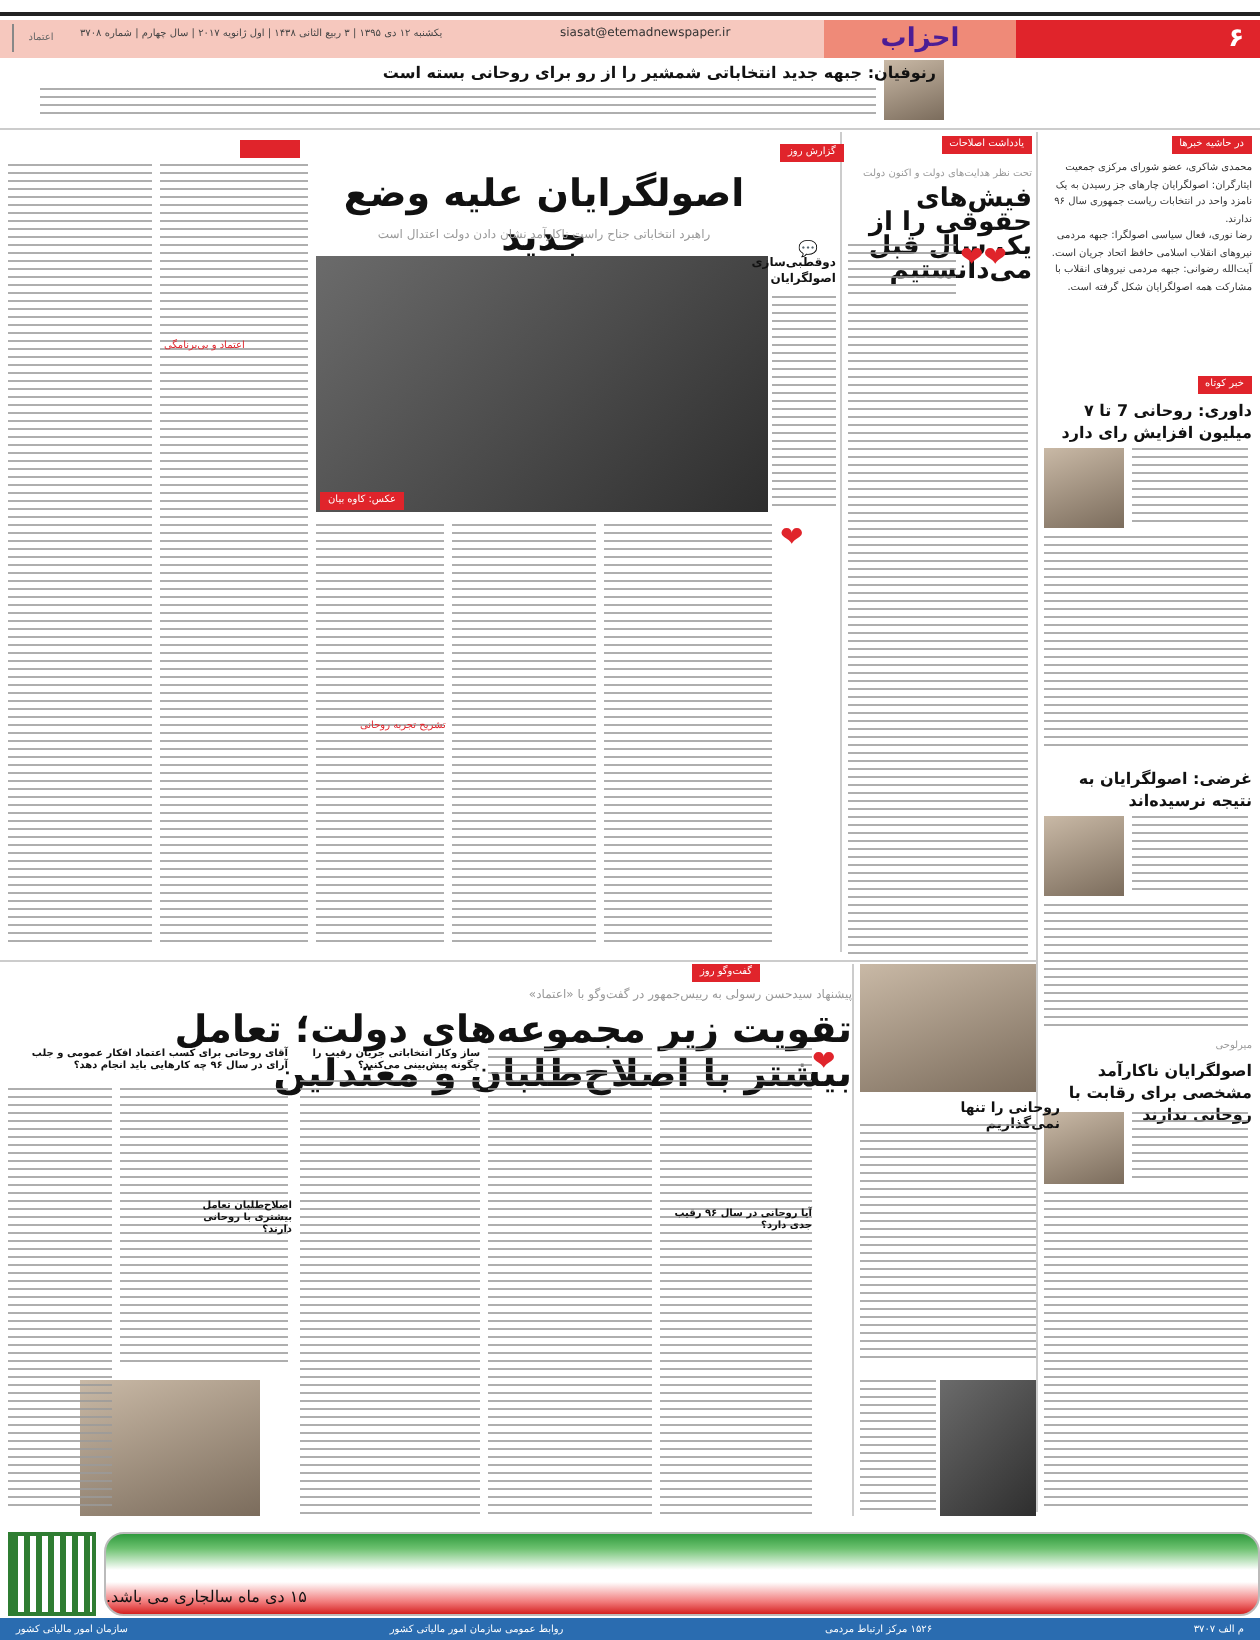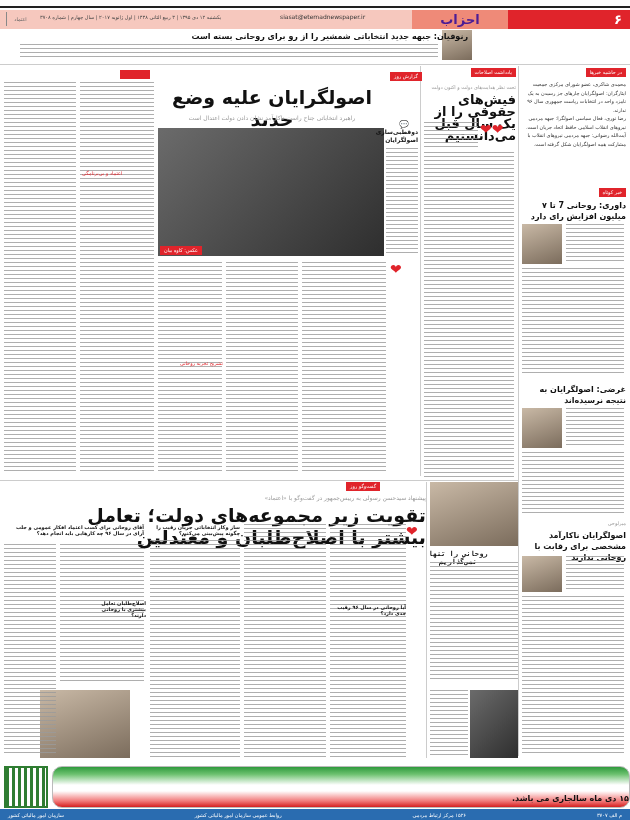--- a/index.html
+++ b/index.html
@@ -18,21 +18,21 @@
   .rule-h { height: 1px; background: #ccc; }
   .redlabel { background: #e0242b; color: #fff; font-size: 5px; padding: 1px 4px; height: 9px; line-height: 7px; }
   .photo { background: linear-gradient(135deg, #6b6b6b, #2e2e2e); }
   .photo.light { background: linear-gradient(160deg, #c9b9a6, #7b6c5c); }
   .h1 { font-weight: bold; color: #111; }
   .sub { color: #999; font-size: 6px; }
   .bullets div { font-size: 5px; line-height: 8.5px; color: #333; }
   .ad { left: 52px; top: 766px; width: 578px; height: 42px; border-radius: 10px; background: linear-gradient(to bottom, #2f9a3d 0%, #6cc16f 18%, #ffffff 45%, #ffffff 60%, #f17a7a 85%, #d42020 100%); border: 1px solid #bbb; }
   .ad-line1 { color: #1b5e20; font-weight: bold; font-size: 8px; text-align: center; width: 100%; top: 3px; }
   .ad-line2 { color: #111; font-weight: bold; font-size: 8px; text-align: center; width: 100%; top: 15px; }
-  .ad-line3 { color: #111; font-weight: bold; font-size: 8px; text-align: right; width: 100%; top: 27px; }
+  .ad-line3 { color: #111; font-weight: normal; font-size: 8px; text-align: left; width: 100%; top: 27px; }
   .ad-url { color: #1a5fb4; direction: ltr; display: inline-block; font-family: "DejaVu Serif", serif; }
   .ad-logo { left: 4px; top: 766px; width: 44px; height: 42px; border: 2px solid #2f7d32; background: repeating-linear-gradient(90deg, #2f7d32 0 3px, #fff 3px 6px); }
   .footer-bar { left: 0; top: 809px; width: 630px; height: 11px; background: #2a6cb0; color: #fff; font-size: 5px; display:flex; align-items:center; justify-content: space-between; padding: 0 8px; }
   .heart { color: #e0242b; font-size: 14px; line-height: 14px; }
 </style>
 </head>
 <body>
 
 <div class="abs topline"></div>
 <div class="abs header-bar"></div>
@@ -111,21 +111,21 @@
 <div class="abs h1" style="left:150px; top:524px; width:90px; font-size:5px;">ساز وکار انتخاباتی جریان رقیب را چگونه پیش‌بینی می‌کنید؟</div>
 <div class="abs text-lines" style="left:150px; top:540px; width:90px; height:218px;"></div>
 <div class="abs h1" style="left:4px; top:524px; width:140px; font-size:5px;">آقای روحانی برای کسب اعتماد افکار عمومی و جلب آرای در سال ۹۶ چه کارهایی باید انجام دهد؟</div>
 <div class="abs text-lines" style="left:60px; top:544px; width:84px; height:140px;"></div>
 <div class="abs h1" style="left:86px; top:600px; width:60px; font-size:5px;">اصلاح‌طلبان تعامل بیشتری با روحانی دارند؟</div>
 <div class="abs photo light" style="left:40px; top:690px; width:90px; height:68px;"></div>
 <div class="abs text-lines" style="left:4px; top:544px; width:52px; height:212px;"></div>
 
 <div class="abs rule-v" style="left:426px; top:482px; height:276px;"></div>
 <div class="abs photo light" style="left:430px; top:482px; width:88px; height:64px;"></div>
-<div class="abs h1" style="left:414px; top:550px; width:88px; font-size:7px; text-align:center;font-family:Liberation Mono, monospace;">روحانی را تنها نمی‌گذاریم</div>
+<div class="abs h1" style="left:442px; top:550px; width:88px; font-size:7px; text-align:right;">روحانی را تنها نمی‌گذاریم</div>
 <div class="abs text-lines" style="left:430px; top:562px; width:88px; height:120px;"></div>
 <div class="abs photo" style="left:470px; top:690px; width:48px; height:68px;"></div>
 <div class="abs text-lines" style="left:430px; top:690px; width:38px; height:66px;"></div>
 
 <div class="abs ad">
   <div class="abs ad-line3">۱۵ دی ماه سالجاری می باشد.</div>
 </div>
 <div class="abs ad-logo"></div>
 
 <div class="abs footer-bar">

